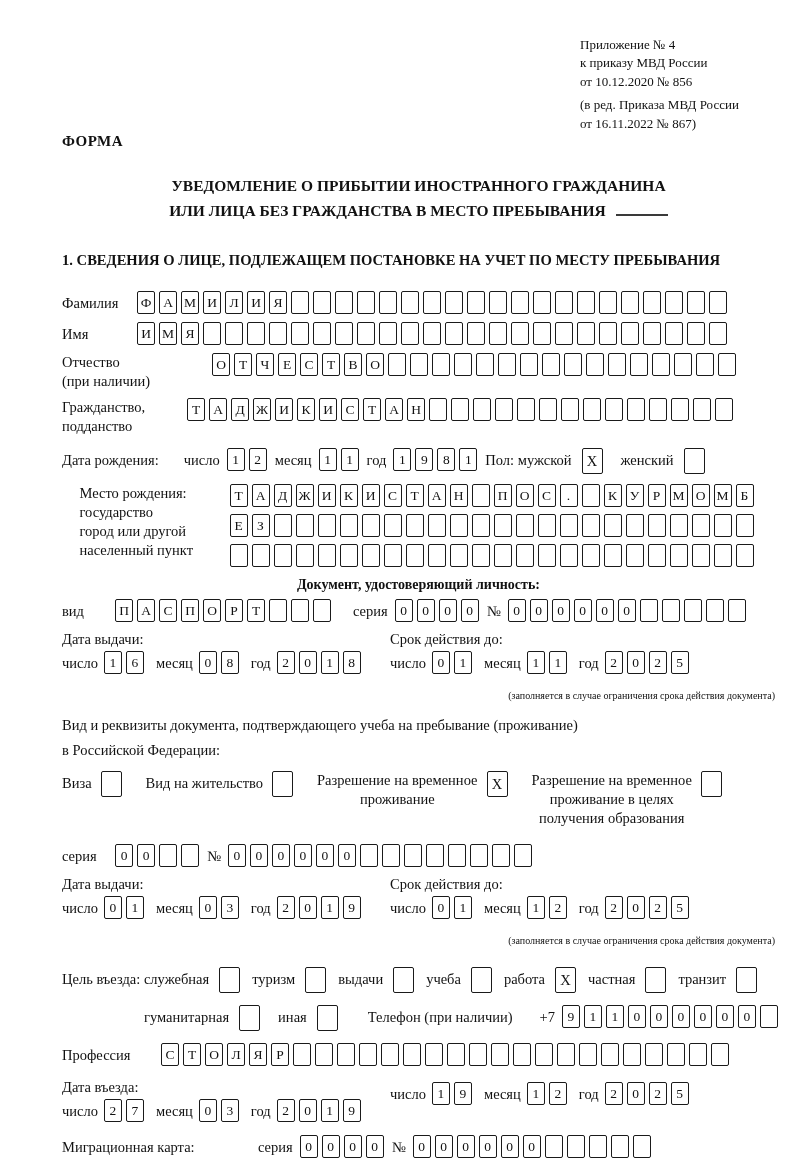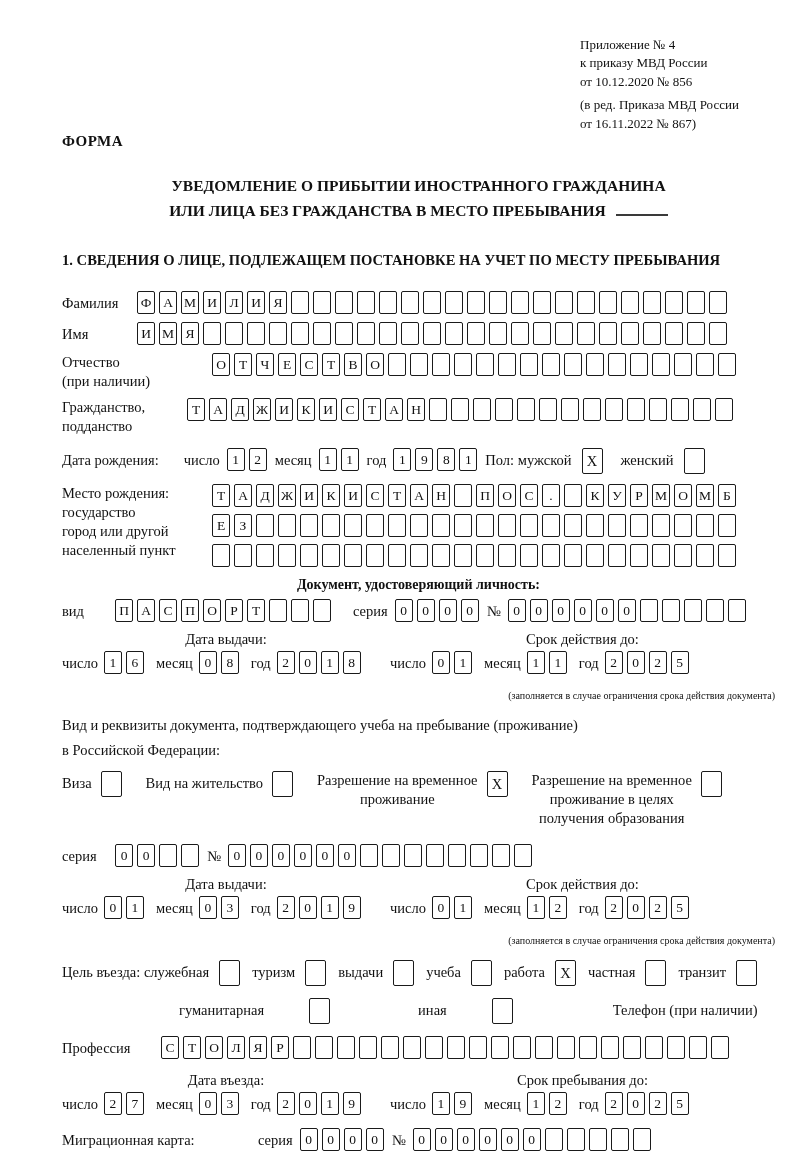--- a/index.html
+++ b/index.html
@@ -33,40 +33,40 @@
   .glabel{flex:0 0 auto;}
   .g-rows{display:flex;flex-direction:column;}
   .g-row{margin-top:0;}
   .g-row + .g-row{margin-top:7px;}
   
   .dates{margin-top:8px;}
   .dates-cols{display:flex;}
   .d-col{flex:0 0 auto;}
   .d-left{flex:0 0 46%;}
   .d-right{flex:1;}
-  .d-h{text-align:center;font-size:14.5px;}
+  .d-h{text-align:left;font-size:14.5px;}
   .d-f{display:flex;align-items:center;margin-top:3px;white-space:nowrap;}
   .d-f .flabel{margin:0 6px 0 8px;}
   .d-f .flabel:first-child{margin-left:0;}
   
   .permits{align-items:flex-start;}
   .permit{display:flex;align-items:flex-start;margin-right:16px;flex:0 0 auto;}
   .plab{text-align:center;margin-right:6px;}
   
   [data-name="surname-row"]{margin-top:22px;}
   [data-name="birthdate-row"]{margin-top:12px;}
-  [data-name="birthplace-group"]{margin-top:10px;}
+  [data-name="birthplace-group"]{margin-top:10px;justify-content:center;}
   [data-name="identity-doc-heading"]{margin-top:10px;}
   [data-name="doc-type-row"]{margin-top:6px;}
   [data-name="residence-doc-text1"]{margin-top:16px;}
   [data-name="residence-doc-text2"]{margin-top:8px;}
   [data-name="permit-row"]{margin-top:12px;}
   [data-name="permit-series-row"]{margin-top:16px;}
-  [data-name="visit-purpose-row"]{margin-top:14px;}
-  [data-name="purpose-row2"]{margin-top:12px;gap:35px;}
+  [data-name="visit-purpose-row"]{margin-top:21px;}
+  [data-name="purpose-row2"]{margin-top:12px;}
   [data-name="profession-row"]{margin-top:12px;}
   [data-name="entry-dates"]{margin-top:12px;}
   [data-name="migration-card-row"]{margin-top:12px;}
 </style>
 </head>
 <body>
 
 <div class="page" data-name="form-page">
   <div class="hdr" data-name="header-reference">
     <div data-name="header-line">Приложение № 4</div>
@@ -539,21 +539,20 @@
               <span class="cell" data-name="entry-month-cells">0</span>
               <span class="cell" data-name="entry-month-cells">3</span>
               <span class="flabel" data-name="entry-year-label">год</span>
               <span class="cell" data-name="entry-year-cells">2</span>
               <span class="cell" data-name="entry-year-cells">0</span>
               <span class="cell" data-name="entry-year-cells">1</span>
               <span class="cell" data-name="entry-year-cells">9</span>
             </div>
           </div>
           <div class="d-col d-right" data-name="entry-dates-right">
-            <div class="d-h" data-name="entry-dates-right-header">Срок пребывания до:</div>
             <div class="d-f" data-name="entry-dates-right-fields">
               <span class="flabel" data-name="stay-day-label">число</span>
               <span class="cell" data-name="stay-day-cells">1</span>
               <span class="cell" data-name="stay-day-cells">9</span>
               <span class="flabel" data-name="stay-month-label">месяц</span>
               <span class="cell" data-name="stay-month-cells">1</span>
               <span class="cell" data-name="stay-month-cells">2</span>
               <span class="flabel" data-name="stay-year-label">год</span>
               <span class="cell" data-name="stay-year-cells">2</span>
               <span class="cell" data-name="stay-year-cells">0</span>

